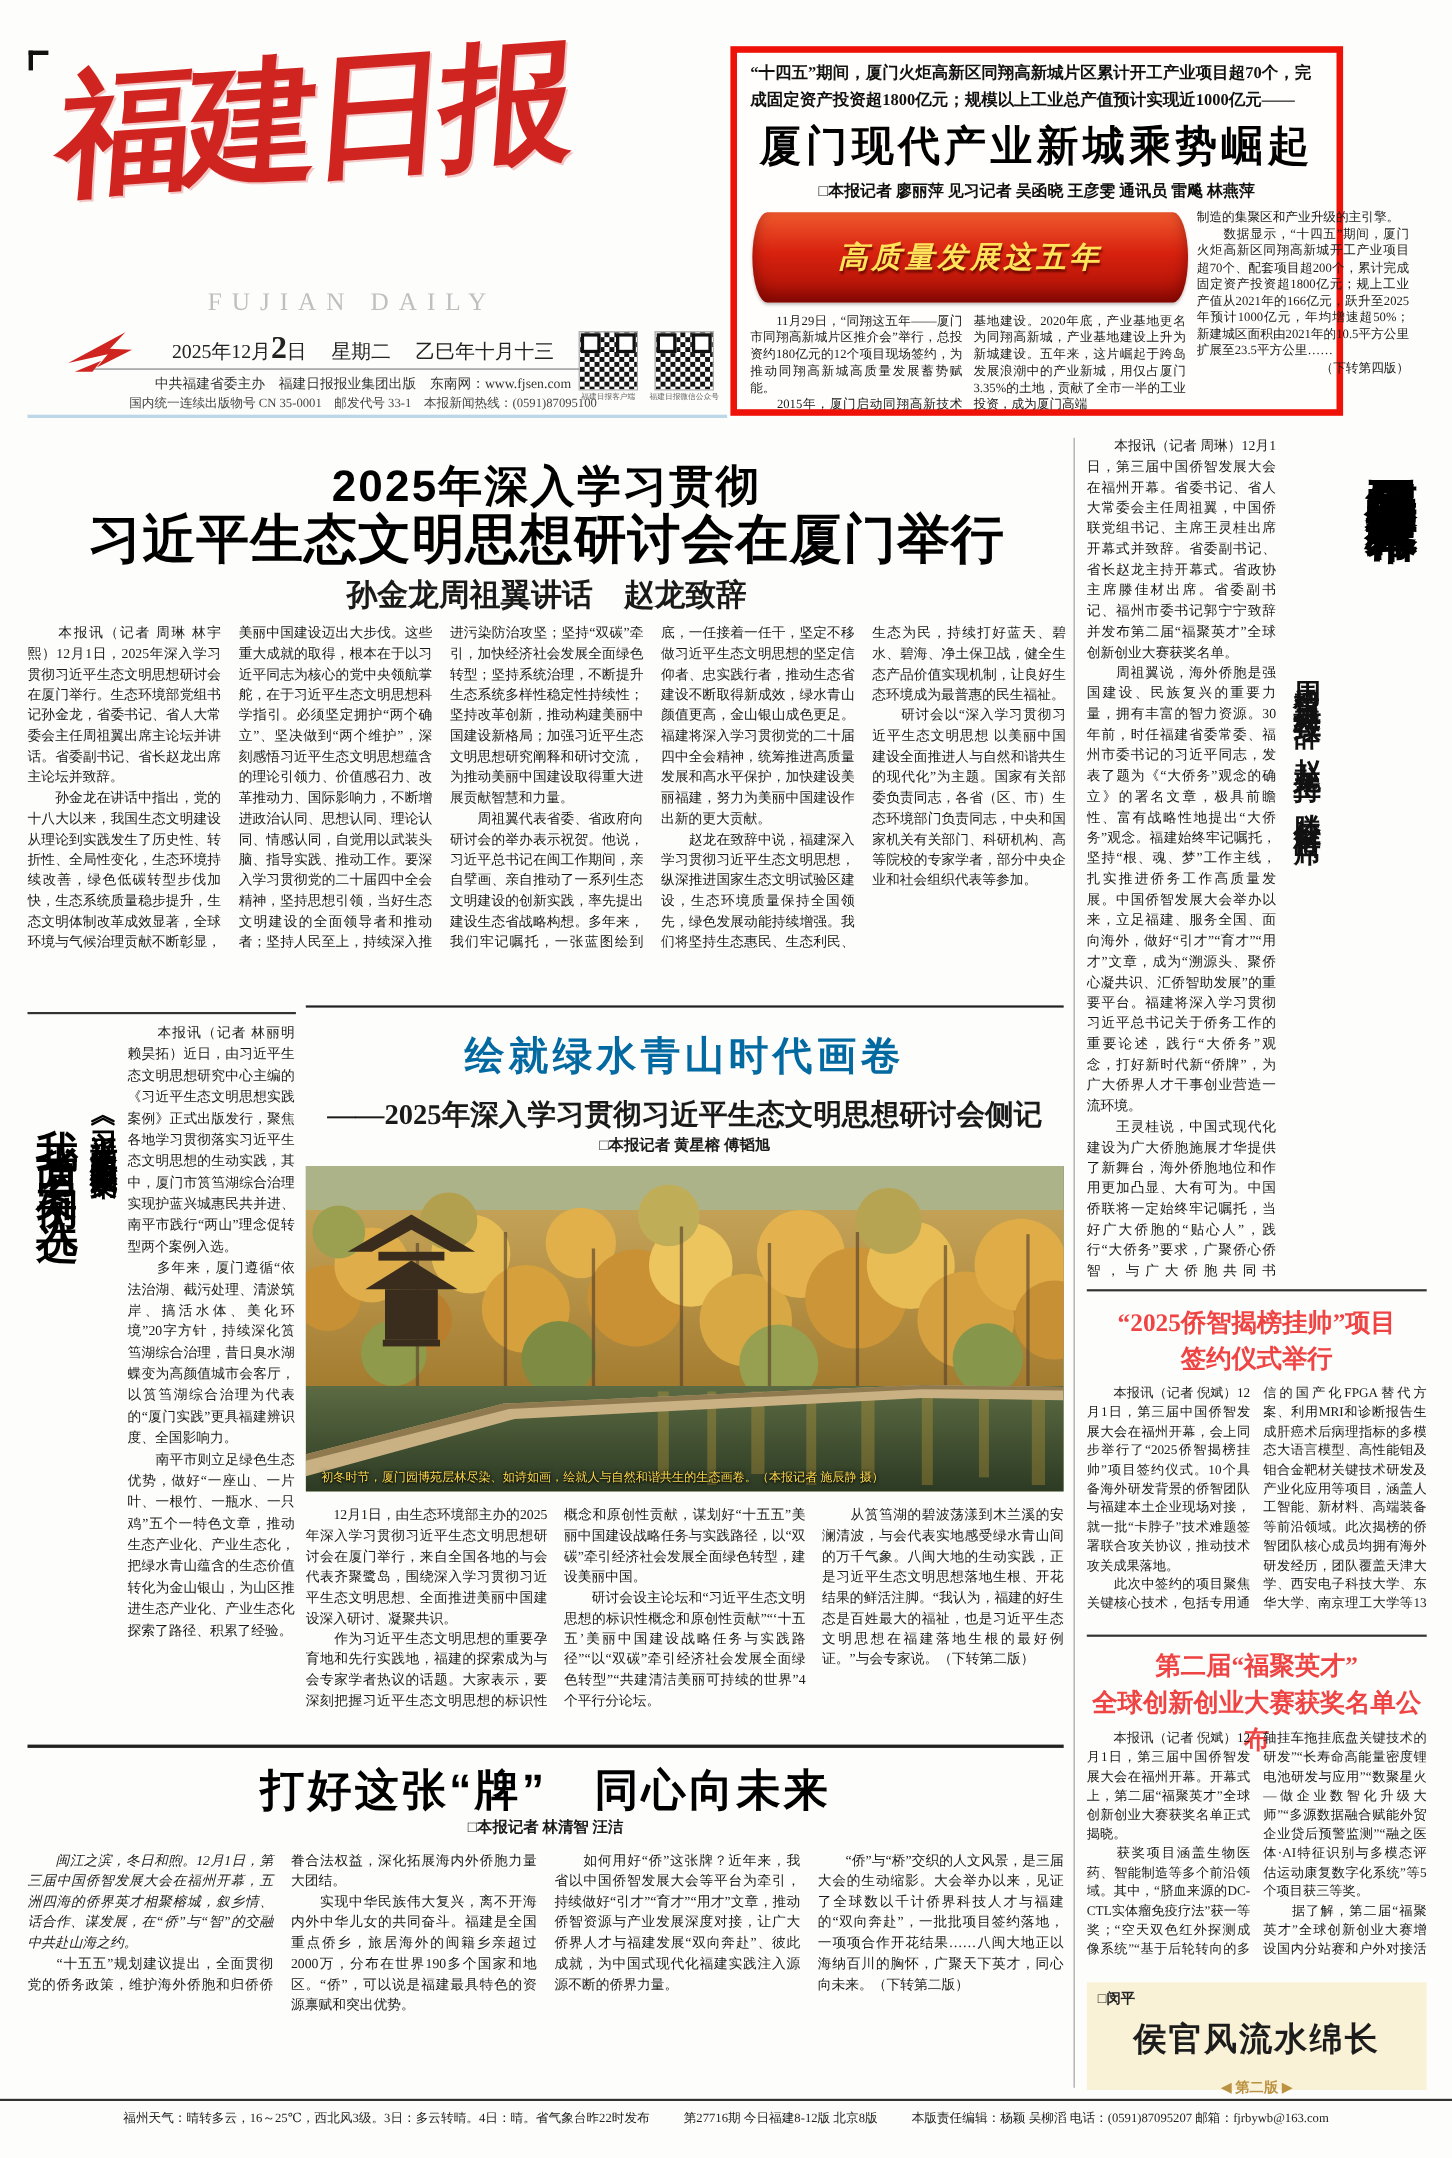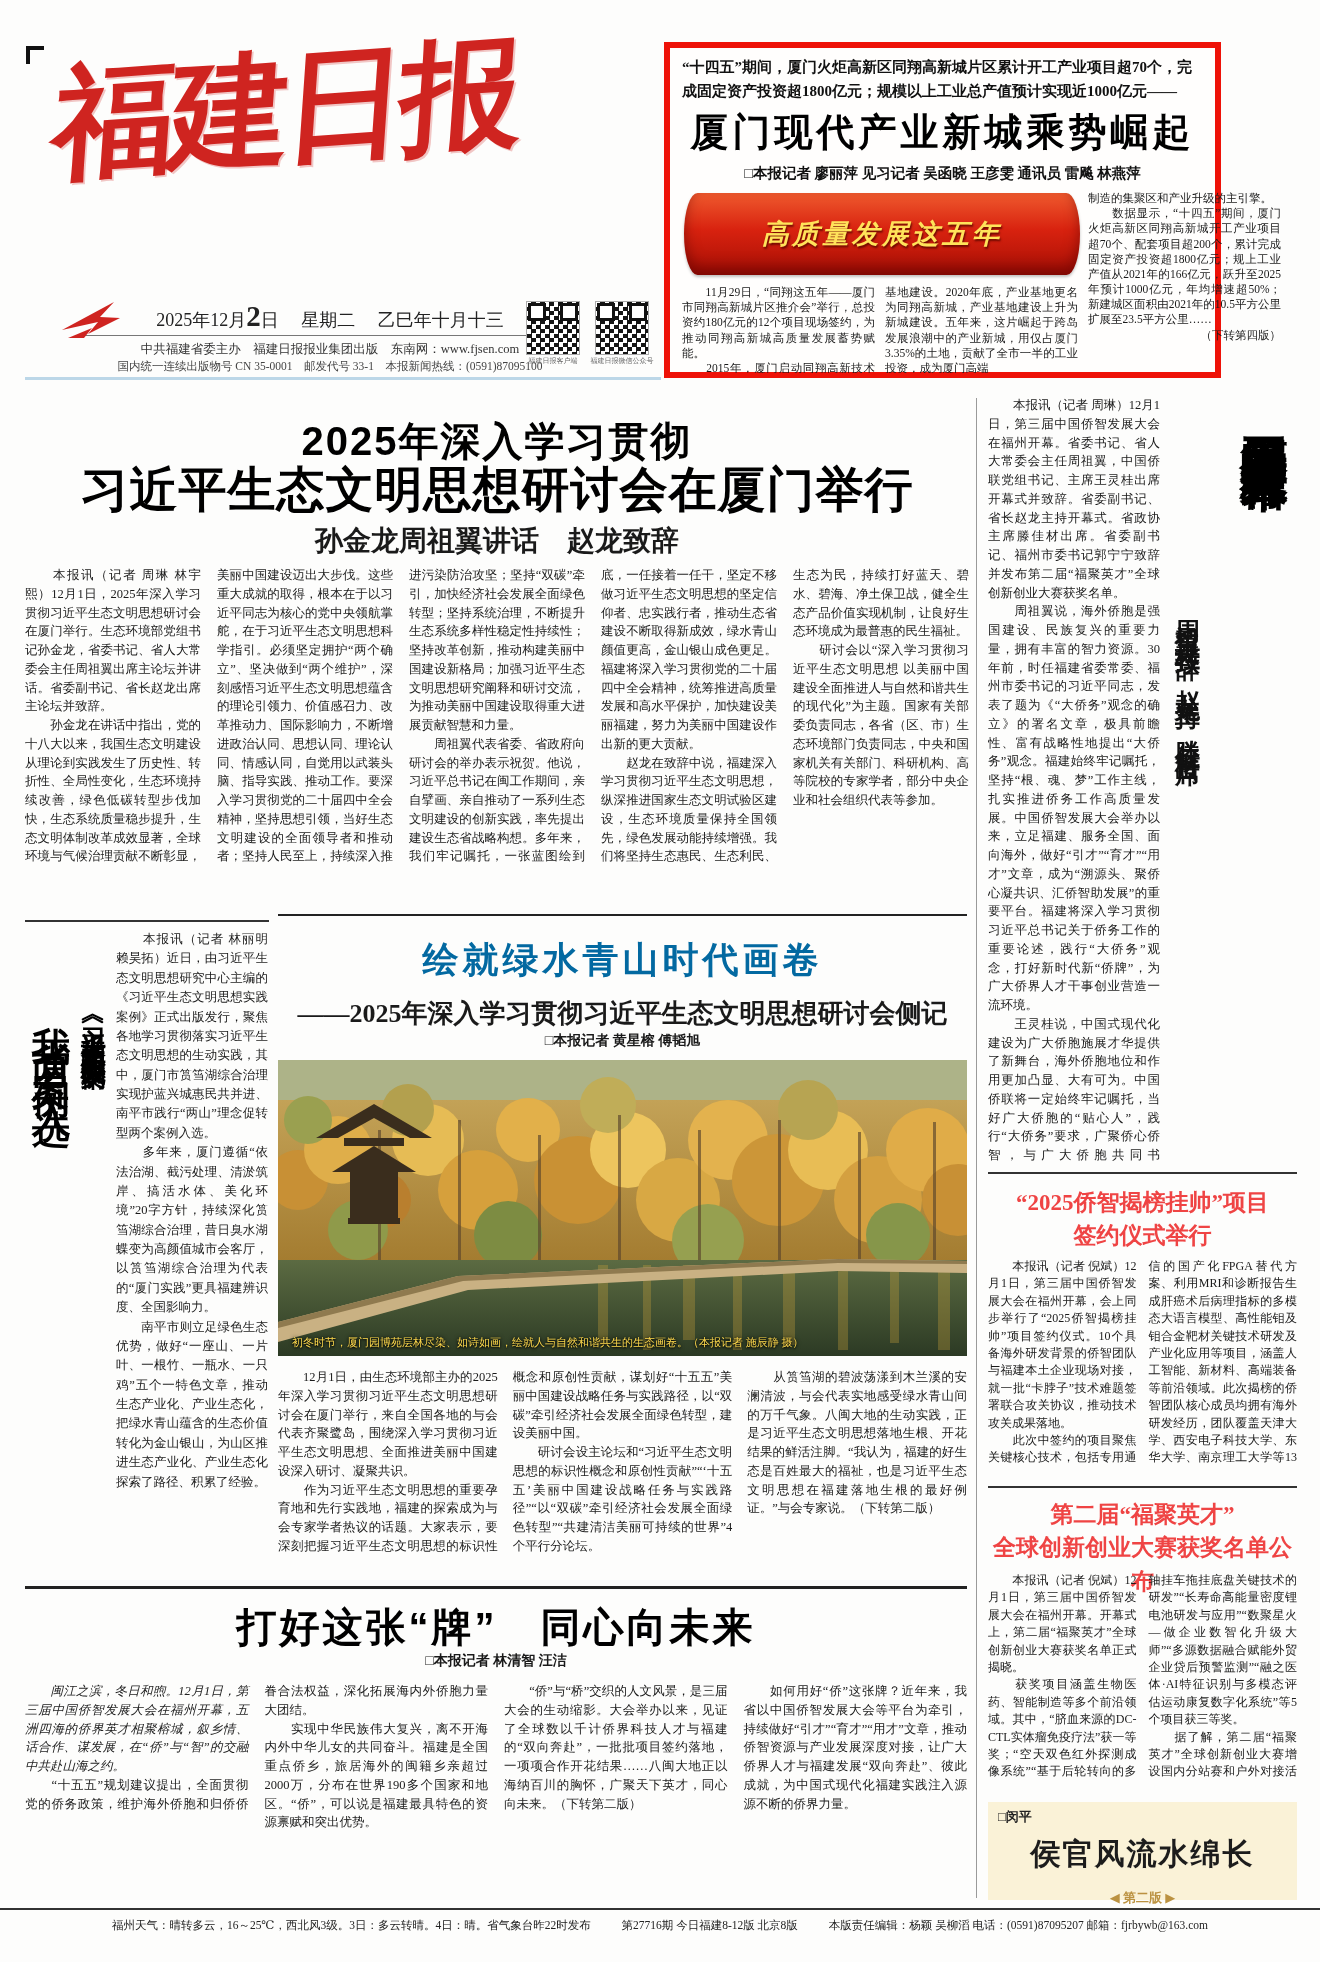--- a/index.html
+++ b/index.html
@@ -103,20 +103,21 @@
   .footer{left:0;top:1918px;width:1320px;text-align:center;font-size:11.5px;color:#222;}
   .footer span{margin:0 14px;}
 </style>
 </head>
 <body>
 
 <div class="page">
 
   <div class="abs corner-mark"></div>
   <div class="abs script-title">福建日报</div>
+  <div class="abs en-title">FUJIAN DAILY</div>
   <div class="abs date-row">
     <span>2025年12月</span><span class="big">2</span><span>日</span>
     　<span>星期二</span>
     　<span>乙巳年十月十三</span>
   </div>
   <div class="abs mast-rule"></div>
   <div class="abs org-line">中共福建省委主办　福建日报报业集团出版　东南网：www.fjsen.com</div>
   <div class="abs issn-line">国内统一连续出版物号 CN 35-0001　邮发代号 33-1　本报新闻热线：(0591)87095100</div>
   <svg class="abs flag-logo" width="70" height="44" viewBox="0 0 70 44">
     <path d="M4,32 L56,4 L42,19 L62,20 L30,36 L40,24 Z" fill="#cf2420"></path>
@@ -292,22 +293,22 @@
       <p>　　从筼筜湖的碧波荡漾到木兰溪的安澜清波，与会代表实地感受绿水青山间的万千气象。八闽大地的生动实践，正是习近平生态文明思想落地生根、开花结果的鲜活注脚。“我认为，福建的好生态是百姓最大的福祉，也是习近平生态文明思想在福建落地生根的最好例证。”与会专家说。（下转第二版）</p>
     </div>
 
   <div class="abs dh-rule"></div>
   <div class="abs dh-head sans">打好这张“牌”　同心向未来</div>
   <div class="abs dh-byline">□本报记者 林清智 汪洁</div>
   <div class="abs dh-body jtext">
       <p class="lead-para">　　闽江之滨，冬日和煦。12月1日，第三届中国侨智发展大会在福州开幕，五洲四海的侨界英才相聚榕城，叙乡情、话合作、谋发展，在“侨”与“智”的交融中共赴山海之约。</p>
       <p>　　“十五五”规划建议提出，全面贯彻党的侨务政策，维护海外侨胞和归侨侨眷合法权益，深化拓展海内外侨胞力量大团结。</p>
       <p>　　实现中华民族伟大复兴，离不开海内外中华儿女的共同奋斗。福建是全国重点侨乡，旅居海外的闽籍乡亲超过2000万，分布在世界190多个国家和地区。“侨”，可以说是福建最具特色的资源禀赋和突出优势。</p>
+      <p>　　如何用好“侨”这张牌？近年来，我省以中国侨智发展大会等平台为牵引，持续做好“引才”“育才”“用才”文章，推动侨智资源与产业发展深度对接，让广大侨界人才与福建发展“双向奔赴”、彼此成就，为中国式现代化福建实践注入源源不断的侨界力量。</p>
       <p>　　“侨”与“桥”交织的人文风景，是三届大会的生动缩影。大会举办以来，见证了全球数以千计侨界科技人才与福建的“双向奔赴”，一批批项目签约落地，一项项合作开花结果……八闽大地正以海纳百川的胸怀，广聚天下英才，同心向未来。（下转第二版）</p>
-      <p>　　如何用好“侨”这张牌？近年来，我省以中国侨智发展大会等平台为牵引，持续做好“引才”“育才”“用才”文章，推动侨智资源与产业发展深度对接，让广大侨界人才与福建发展“双向奔赴”、彼此成就，为中国式现代化福建实践注入源源不断的侨界力量。</p>
     </div>
 
   <div class="abs foot-rule"></div>
   <div class="abs footer">
     <span>福州天气：晴转多云，16～25℃，西北风3级。3日：多云转晴。4日：晴。省气象台昨22时发布</span>
     <span>第27716期 今日福建8-12版 北京8版</span>
     <span>本版责任编辑：杨颖 吴柳滔 电话：(0591)87095207 邮箱：fjrbywb@163.com</span>
   </div>
 
 </div>

